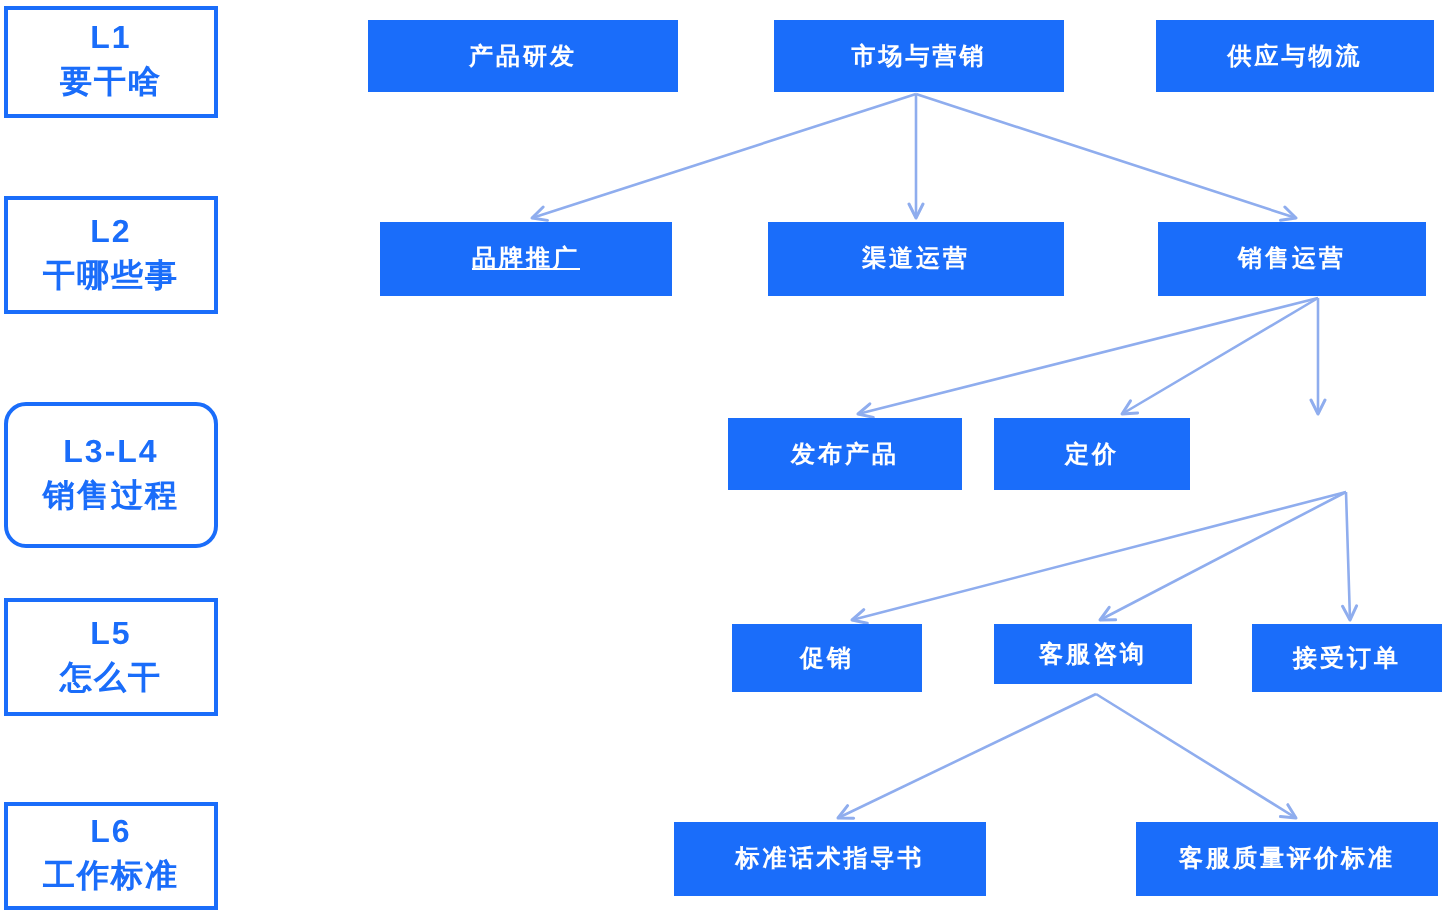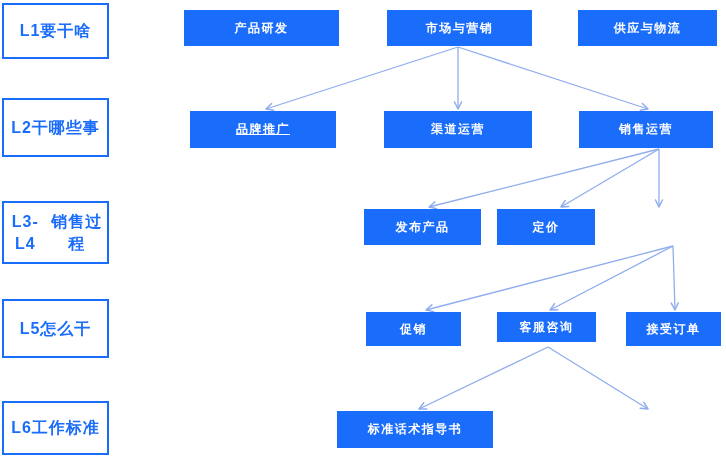--- a/index.html
+++ b/index.html
@@ -28,21 +28,21 @@
     display:flex;align-items:center;justify-content:center;
     font-size:12px;font-weight:bold;letter-spacing:1.5px;
     white-space:nowrap;
   }
   .level{
     position:absolute;left:2px;width:107px;
     box-sizing:border-box;
     background:#FFFFFF;
     border:2px solid var(--node-blue);
     color:var(--node-blue);
-    display:flex;flex-direction:row;align-items:center;justify-content:center;
+    display:flex;flex-direction:column;align-items:center;justify-content:center;
     font-size:16px;font-weight:bold;line-height:22px;
     text-align:center;letter-spacing:1px;
   }
 </style>
 </head>
 <body>
 
 <div class="canvas">
 
   <svg class="edge-layer" width="726" height="460" viewBox="0 0 726 460" xmlns="http://www.w3.org/2000/svg">
@@ -67,21 +67,21 @@
   </svg>
 
   <div class="level" style="top:3px;height:56px;">
     <span>L1</span>
     <span>要干啥</span>
   </div>
   <div class="level" style="top:98px;height:59px;">
     <span>L2</span>
     <span>干哪些事</span>
   </div>
-  <div class="level" style="top:201px;height:63px;">
+  <div class="level" style="top:201px;height:73px;border-radius:11px;">
     <span>L3-L4</span>
     <span>销售过程</span>
   </div>
   <div class="level" style="top:299px;height:59px;">
     <span>L5</span>
     <span>怎么干</span>
   </div>
   <div class="level" style="top:401px;height:54px;">
     <span>L6</span>
     <span>工作标准</span>
@@ -96,14 +96,15 @@
   <div class="node" style="left:579px;top:111px;width:134px;height:37px;">销售运营</div>
 
   <div class="node" style="left:364px;top:209px;width:117px;height:36px;">发布产品</div>
   <div class="node" style="left:497px;top:209px;width:98px;height:36px;">定价</div>
 
   <div class="node" style="left:366px;top:312px;width:95px;height:34px;">促销</div>
   <div class="node" style="left:497px;top:312px;width:99px;height:30px;">客服咨询</div>
   <div class="node" style="left:626px;top:312px;width:95px;height:34px;">接受订单</div>
 
   <div class="node" style="left:337px;top:411px;width:156px;height:37px;">标准话术指导书</div>
+  <div class="node" style="left:568px;top:411px;width:151px;height:37px;">客服质量评价标准</div>
 
 </div>
 
 </body></html>

